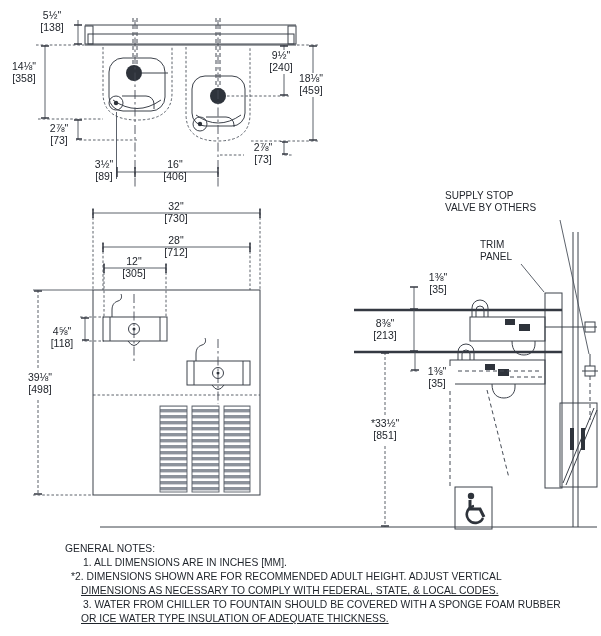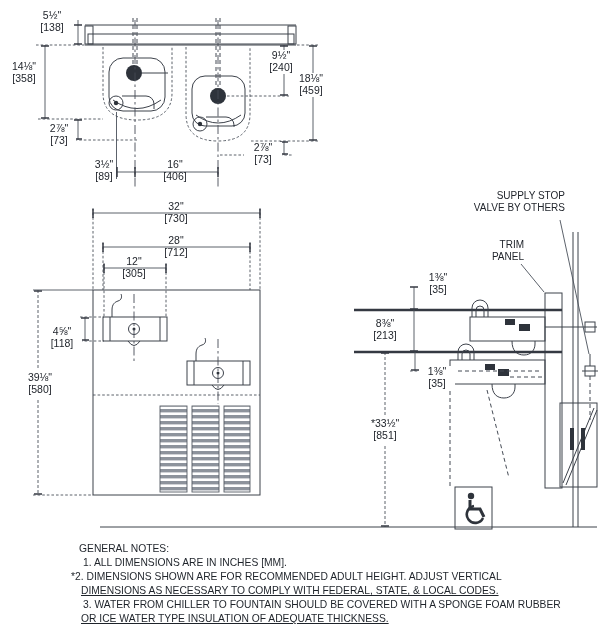--- a/index.html
+++ b/index.html
@@ -13,25 +13,25 @@
   .dsh{stroke:#4a505a;stroke-width:0.9;fill:none;stroke-dasharray:2.6,2;}
   .hid{stroke:#454b55;stroke-width:1;fill:none;stroke-dasharray:4,3;}
   .cl{stroke:#454b55;stroke-width:0.9;fill:none;stroke-dasharray:9,3,2.5,3;}
   .tick{stroke:#343942;stroke-width:1.5;fill:none;}
   .blob{fill:#2e333b;stroke:none;}
   
   .dim{position:absolute;font-size:10.5px;line-height:1.14;color:#22262d;
        text-align:center;background:#fff;padding:0;}
   .dim.nobg{background:transparent;}
   .calllabel{position:absolute;font-size:10px;line-height:1.2;color:#22262d;
-       text-align:right;background:transparent;}
+       text-align:left;background:transparent;}
   
   .notes{position:absolute;left:63px;top:542px;width:530px;font-size:10.3px;
          line-height:14px;color:#1e232a;}
-  .notes .h{margin-left:16px;}
+  .notes .h{margin-left:2px;}
   .notes .n1{margin-left:20px;}
   .notes .n2{margin-left:8px;}
   .notes .nc{margin-left:18px;text-decoration:underline;}
 </style>
 </head>
 <body>
 
 <div class="page">
 
 <svg width="601" height="636" viewBox="0 0 601 636">
@@ -321,21 +321,21 @@
 <div class="dim nobg" style="left:112px;top:256px;width:44px">
   <div>12"</div>
   <div>[305]</div>
 </div>
 <div class="dim" style="left:42px;top:326px;width:40px">
   <div>4⅝"</div>
   <div>[118]</div>
 </div>
 <div class="dim" style="left:18px;top:372px;width:44px">
   <div>39⅛"</div>
-  <div>[580]</div>
+  <div>[498]</div>
 </div>
 
 <div class="dim" style="left:420px;top:272px;width:36px">
   <div>1⅜"</div>
   <div>[35]</div>
 </div>
 <div class="dim" style="left:364px;top:318px;width:42px">
   <div>8⅜"</div>
   <div>[213]</div>
 </div>

